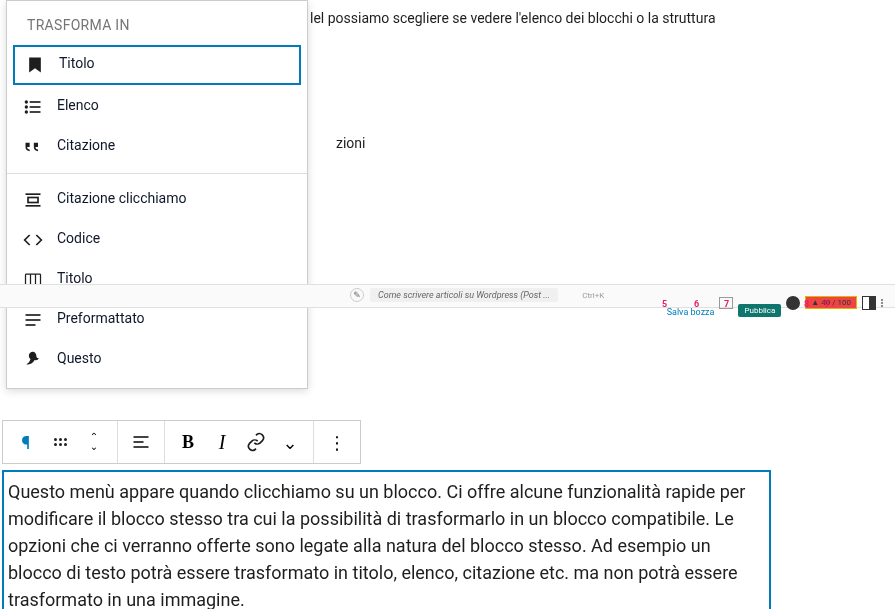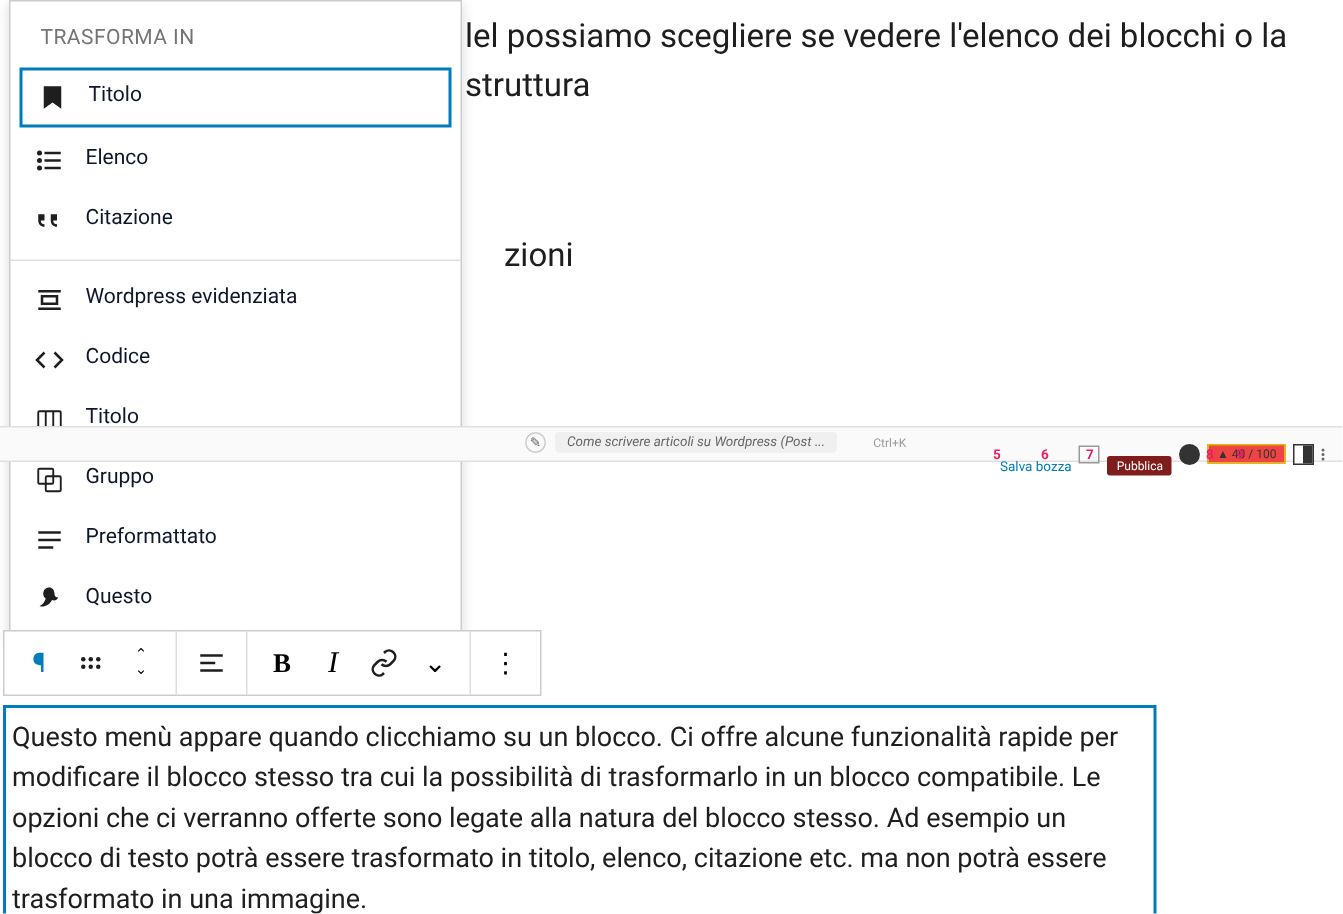--- a/index.html
+++ b/index.html
@@ -1,37 +1,37 @@
 <!DOCTYPE html>
 <html><head>
   <meta charset="utf-8">
   <style>
     * { margin: 0; padding: 0; box-sizing: border-box; }
     body { font-family: -apple-system, BlinkMacSystemFont, "Segoe UI", Roboto, sans-serif; background: #fff; width: 895px; height: 609px; position: relative; overflow: hidden; }
     
-    .bg-text { position: absolute; font-size: 22px; color: #1e1e1e; line-height: 1.5; }
+    .bg-text { position: absolute; font-size: 14px; color: #1e1e1e; line-height: 1.5; }
     .bg-text-1 { top: 8px; left: 310px; }
-    .bg-text-2 { top: 154px; left: 336px; text-align: center; }
+    .bg-text-2 { top: 133px; left: 336px; text-align: center; }
     
     .dropdown { position: absolute; top: 0; left: 6px; width: 302px; background: #fff; border: 1px solid #ccc; box-shadow: 0 2px 8px rgba(0,0,0,0.15); padding: 8px 0; }
     .dropdown-header { font-size: 14px; text-transform: uppercase; color: #757575; padding: 8px 20px 10px; letter-spacing: 0.3px; }
     .dropdown-item { display: flex; gap: 14px; padding: 10px 16px; font-size: 14px; color: #0f172a; cursor: pointer; }
     .dropdown-item.selected { border: 2px solid #007cba; margin: 2px 6px; padding: 8px 10px; }
     .dropdown-divider { height: 1px; background: #ddd; margin: 6px 0; }
     .dropdown-icon { width: 20px; height: 20px; display: flex; align-items: center; justify-content: center; flex-shrink: 0; }
     
     .topbar-strip { position: absolute; top: 284px; left: 0; width: 895px; height: 24px; background: #fafafa; border-top: 1px solid #e0e0e0; border-bottom: 1px solid #e0e0e0; }
     .topbar-center { position: absolute; left: 350px; top: 3px; display: flex; align-items: center; gap: 6px; font-size: 9px; color: #666; }
     .topbar-center .dot { width: 14px; height: 14px; border-radius: 50%; border: 1px solid #ccc; display: flex; align-items: center; justify-content: center; }
     .topbar-center .titlebox { background: #f0f0f0; padding: 2px 8px; border-radius: 3px; font-style: italic; }
     .topbar-center .shortcut { font-size: 8px; color: #999; margin-left: 18px; }
     .topbar-right { position: absolute; right: 12px; top: 3px; display: flex; align-items: center; gap: 5px; font-size: 9px; }
     .topbar-right .save { color: #007cba; margin-top: 19px; }
     .topbar-right .preview { width: 14px; height: 12px; border: 1px solid #999; }
-    .topbar-right .publish { background: #7f1d1d; color: #fff; padding: 2px 6px; border-radius: 2px; font-size: 8px; margin-top: 15px; }
+    .topbar-right .publish { background: #0f766e; color: #fff; padding: 2px 6px; border-radius: 2px; font-size: 8px; margin-top: 15px; }
     .topbar-right .globe { width: 14px; height: 14px; border-radius: 50%; background: #333; }
     .topbar-right .yoast { background: #ef4444; border: 1px solid #e0b800; padding: 1px 5px; font-size: 8px; color: #333; }
     .topbar-right .panel { width: 14px; height: 14px; border: 1px solid #333; background: linear-gradient(90deg, #fff 50%, #333 50%); }
     .topbar-right .dots { display: flex; flex-direction: column; gap: 1px; }
     .topbar-right .dots span { width: 2px; height: 2px; background: #666; border-radius: 50%; }
     
     .anno-row { position: absolute; top: 299px; font-size: 9px; color: #e91e63; font-weight: bold; }
     
     .block-toolbar { position: absolute; top: 420px; left: 2px; display: flex; background: #fff; border: 1px solid #ccc; height: 44px; }
     .tb-group { display: flex; align-items: center; border-right: 1px solid #ddd; padding: 0 6px; }
@@ -87,49 +87,40 @@
   <div class="dropdown-divider"></div>
 
   <div class="dropdown-item">
     <span class="dropdown-icon">
         <svg viewBox="0 0 24 24" width="20" height="20" stroke="#1e1e1e" stroke-width="2" fill="none">
           <line x1="3" y1="5" x2="21" y2="5"></line>
           <rect x="6" y="9" width="12" height="6"></rect>
           <line x1="3" y1="19" x2="21" y2="19"></line>
         </svg>
       </span>
-    <span>Wordpress evidenziata</span>
+    <span>Citazione clicchiamo</span>
   </div>
   <div class="dropdown-item">
     <span class="dropdown-icon">
         <svg viewBox="0 0 24 24" width="20" height="20" stroke="#1e1e1e" stroke-width="2" fill="none">
           <polyline points="16 18 22 12 16 6"></polyline>
           <polyline points="8 6 2 12 8 18"></polyline>
         </svg>
       </span>
     <span>Codice</span>
   </div>
   <div class="dropdown-item">
     <span class="dropdown-icon">
         <svg viewBox="0 0 24 24" width="20" height="20" stroke="#1e1e1e" stroke-width="1.5" fill="none">
           <rect x="3" y="5" width="18" height="14" rx="1"></rect>
           <line x1="9" y1="5" x2="9" y2="19"></line>
           <line x1="15" y1="5" x2="15" y2="19"></line>
         </svg>
       </span>
     <span>Titolo</span>
-  </div>
-  <div class="dropdown-item">
-    <span class="dropdown-icon">
-        <svg viewBox="0 0 24 24" width="20" height="20" stroke="#1e1e1e" stroke-width="1.5" fill="none">
-          <rect x="3" y="3" width="12" height="12" rx="1"></rect>
-          <rect x="9" y="9" width="12" height="12" rx="1"></rect>
-        </svg>
-      </span>
-    <span>Gruppo</span>
   </div>
   <div class="dropdown-item">
     <span class="dropdown-icon">
         <svg viewBox="0 0 24 24" width="20" height="20" stroke="#1e1e1e" stroke-width="2" fill="none">
           <line x1="3" y1="6" x2="21" y2="6"></line>
           <line x1="3" y1="12" x2="21" y2="12"></line>
           <line x1="3" y1="18" x2="15" y2="18"></line>
         </svg>
       </span>
     <span>Preformattato</span>

